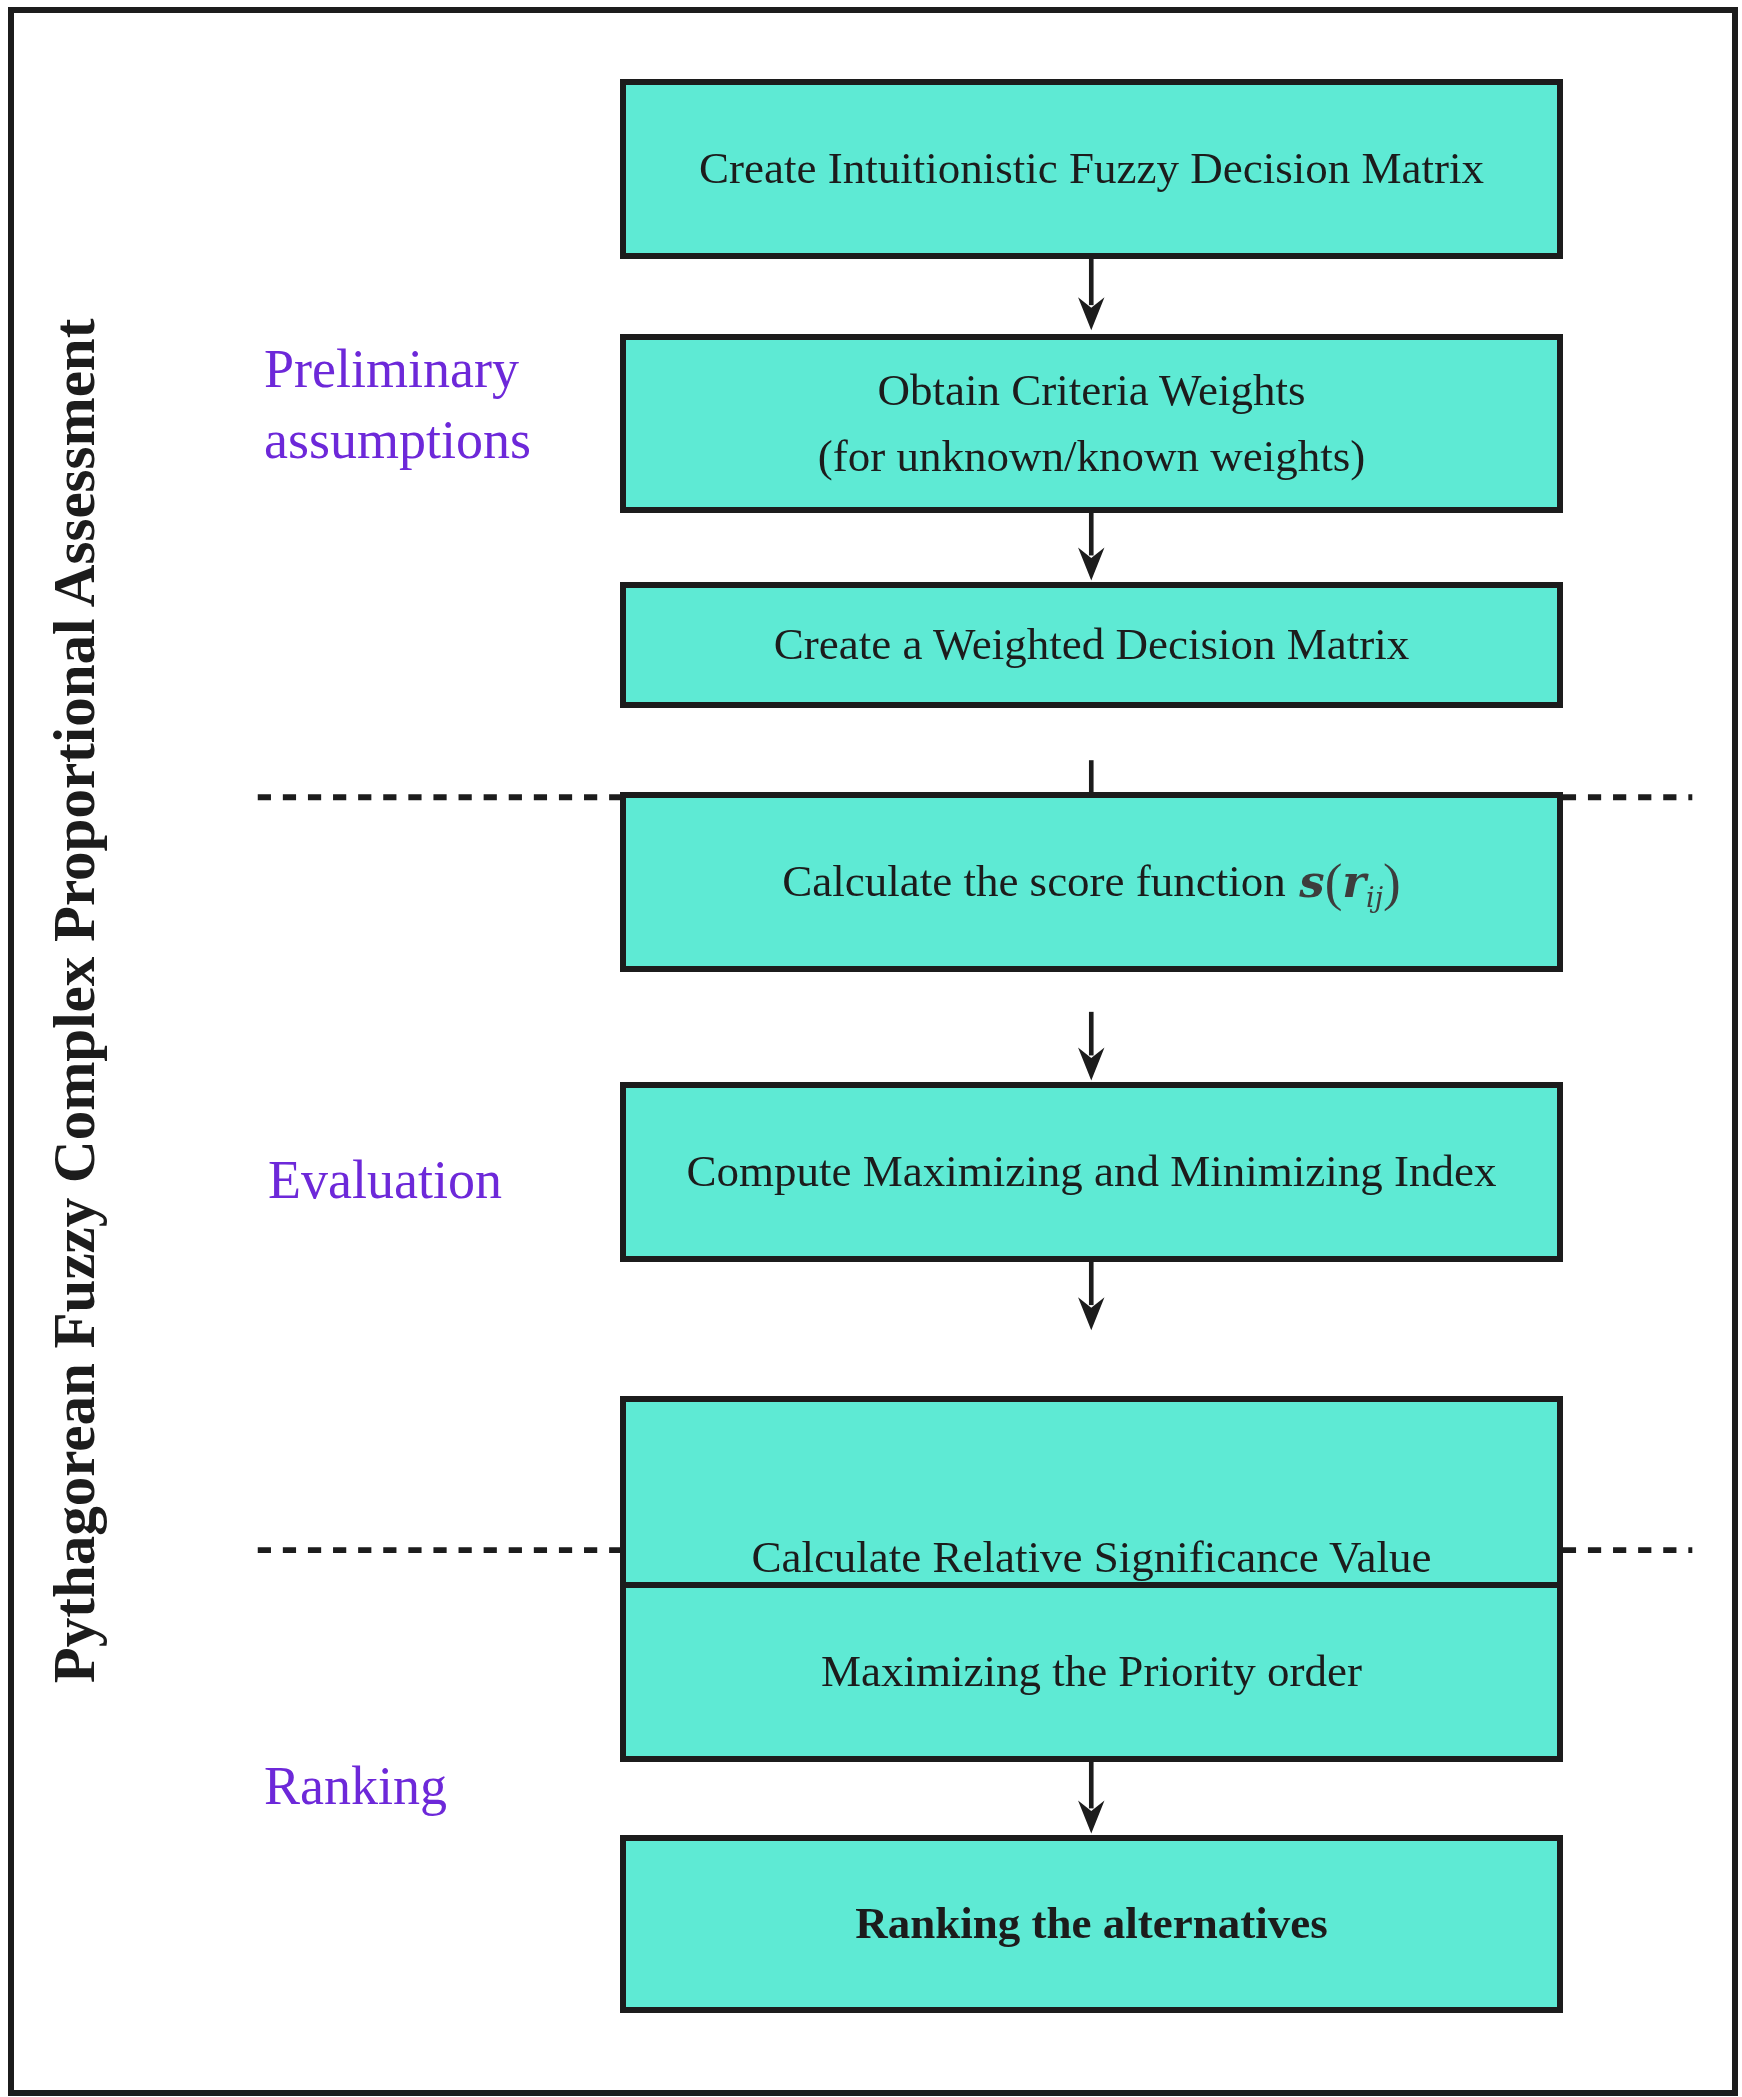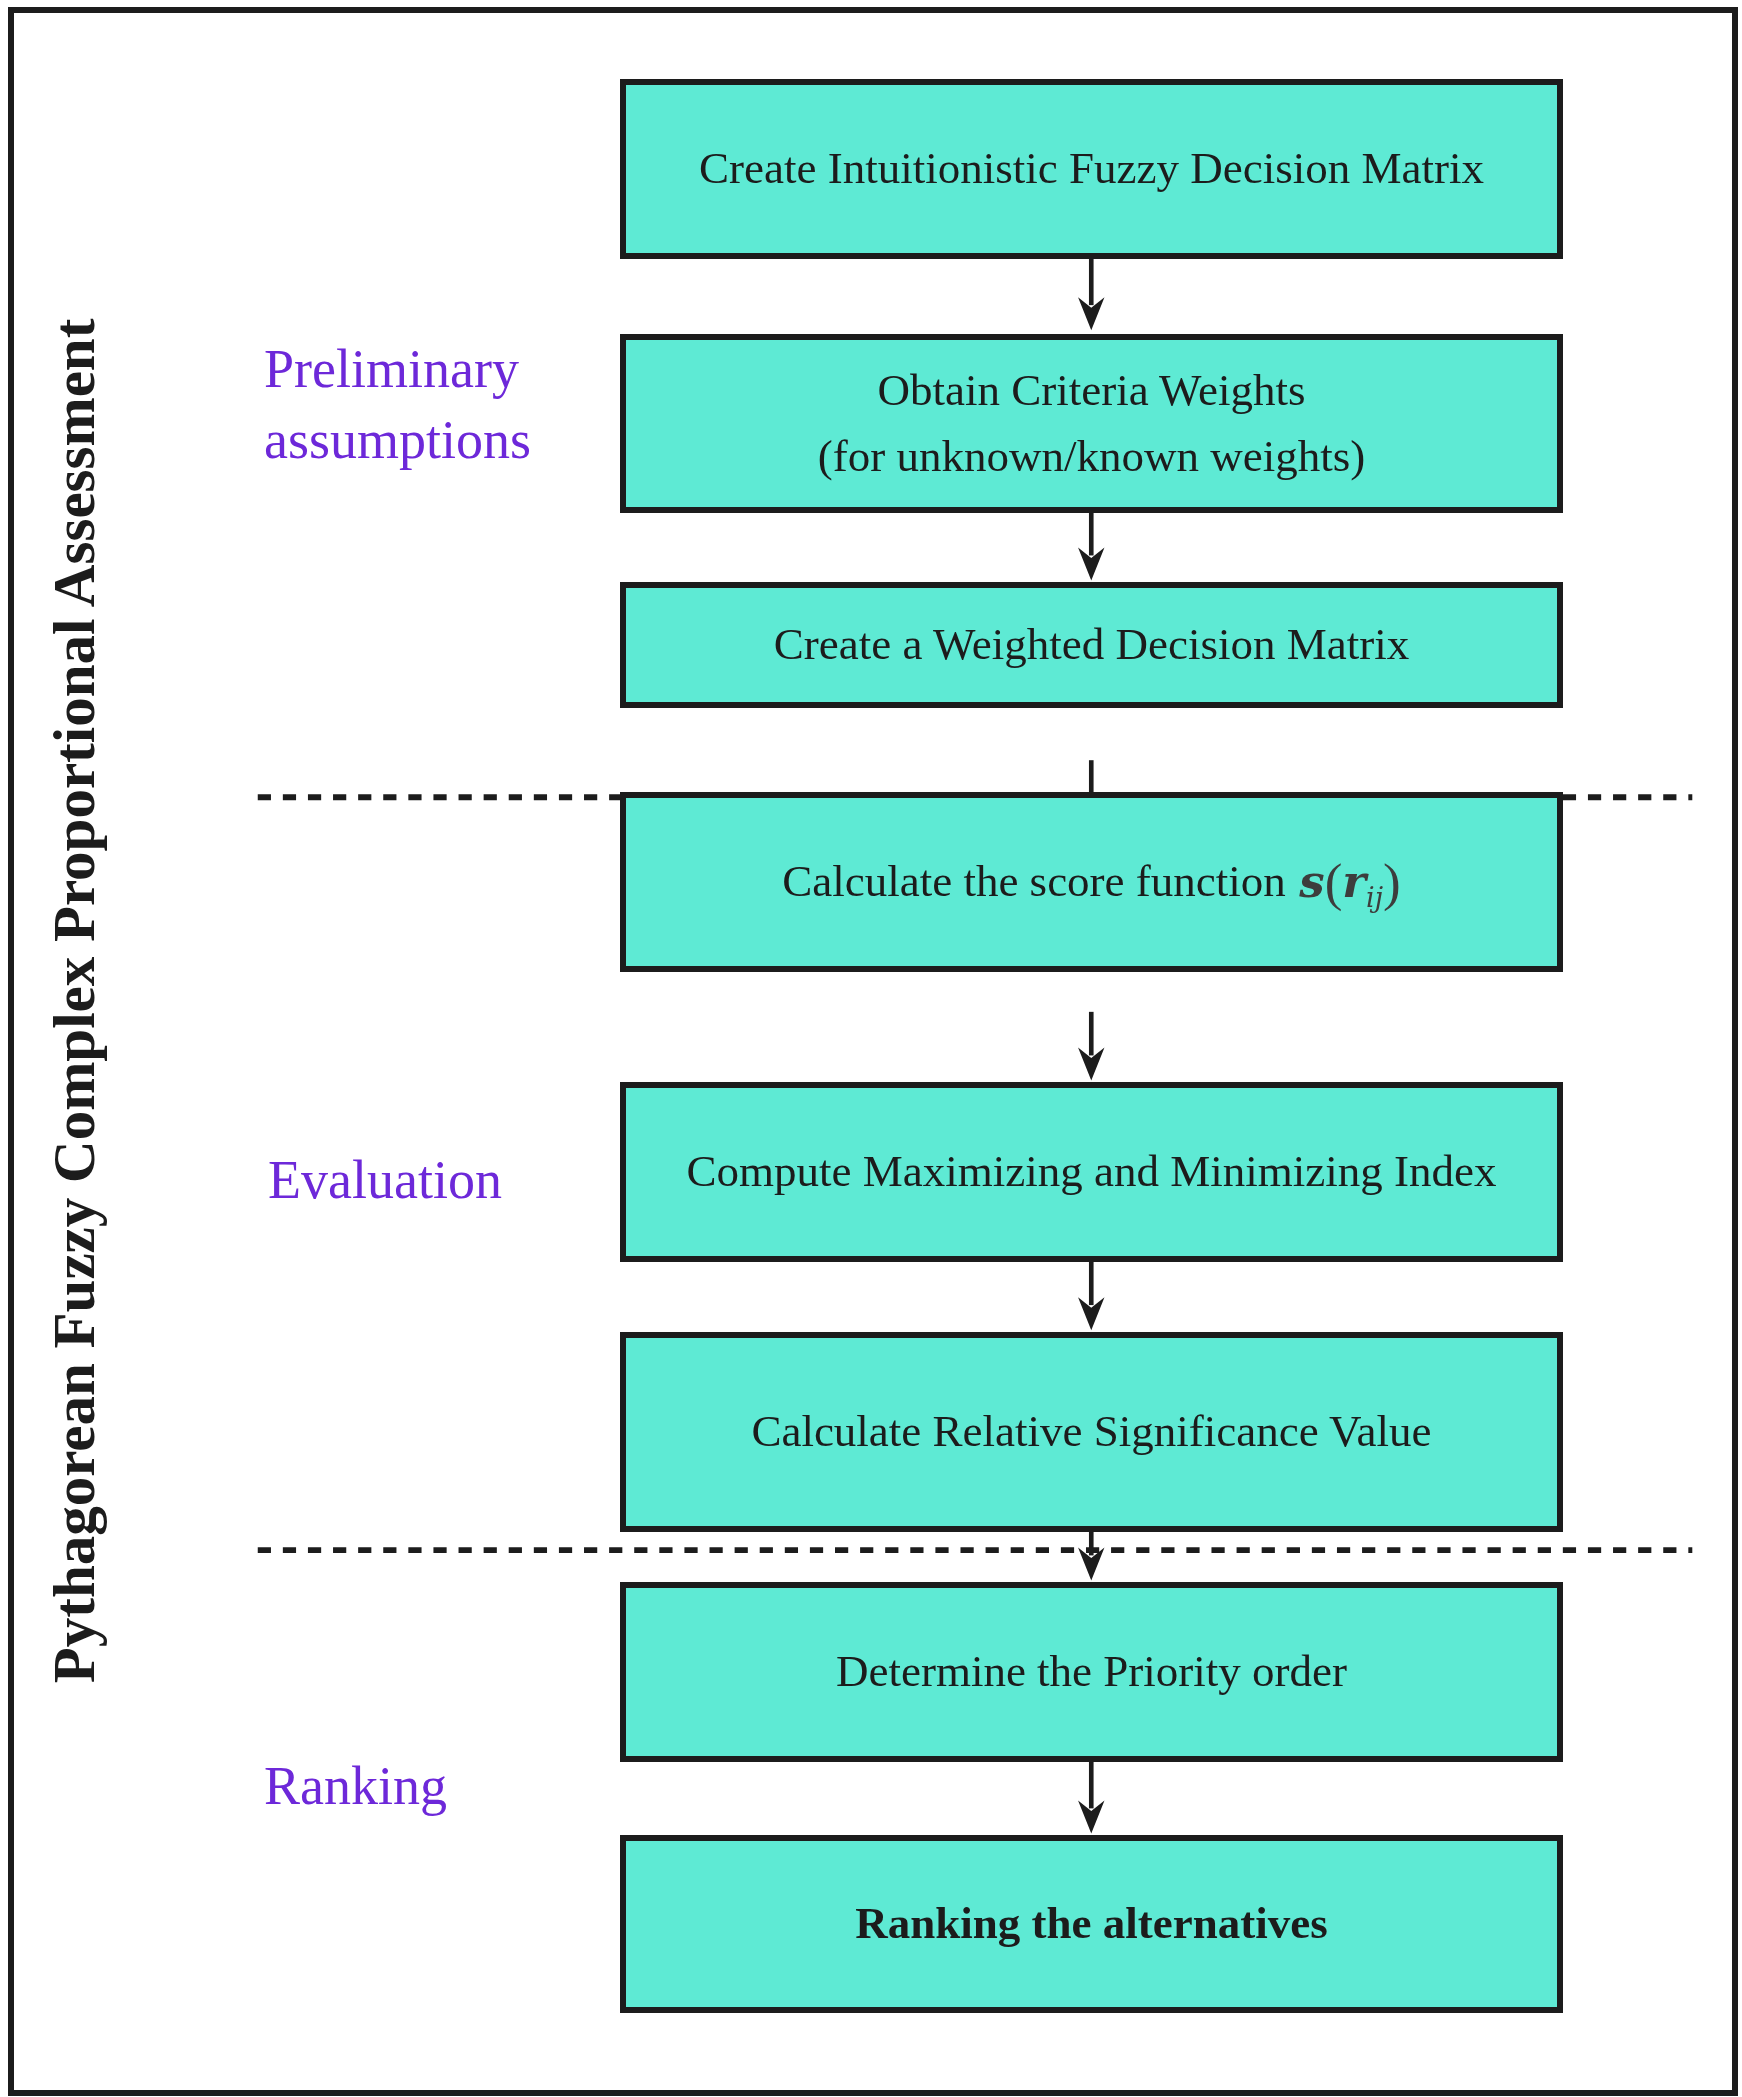--- a/index.html
+++ b/index.html
@@ -58,21 +58,21 @@
     font-size: 45px;
     line-height: 1.45;
     white-space: pre-line;
     color: #1c1c1c;
   }
   .box1 { top: 79px;  height: 180px; }
   .box2 { top: 334px;  height: 179px; }
   .box3 { top: 582px;  height: 126px; }
   .box4 { top: 792px; height: 180px; }
   .box5 { top: 1082px; height: 180px; }
-  .box6 { top: 1332px; height: 200px; }
+  .box6 { top: 1396px; height: 200px; align-items: flex-end; }
   .box7 { top: 1582px; height: 180px; }
   .box8 { top: 1835px; height: 178px; font-weight: bold; }
 
   .math-group { margin-left: 0.30em; color: #3d3d3d; white-space: nowrap; }
   .math-var {
     font-style: italic;
     font-weight: bold;
     font-family: "DejaVu Serif", "Liberation Serif", serif;
   }
   .math-paren {
@@ -161,19 +161,19 @@
 
 <div class="flow-box box5">
   <span>Compute Maximizing and Minimizing Index</span>
 </div>
 
 <div class="flow-box box6">
   <span>Calculate Relative Significance Value</span>
 </div>
 
 <div class="flow-box box7">
-  <span>Determine the Priority order</span>
+  <span>Maximizing the Priority order</span>
 </div>
 
 <div class="flow-box box8">
   <span>Ranking the alternatives</span>
 </div>
 
 
 </body></html>

